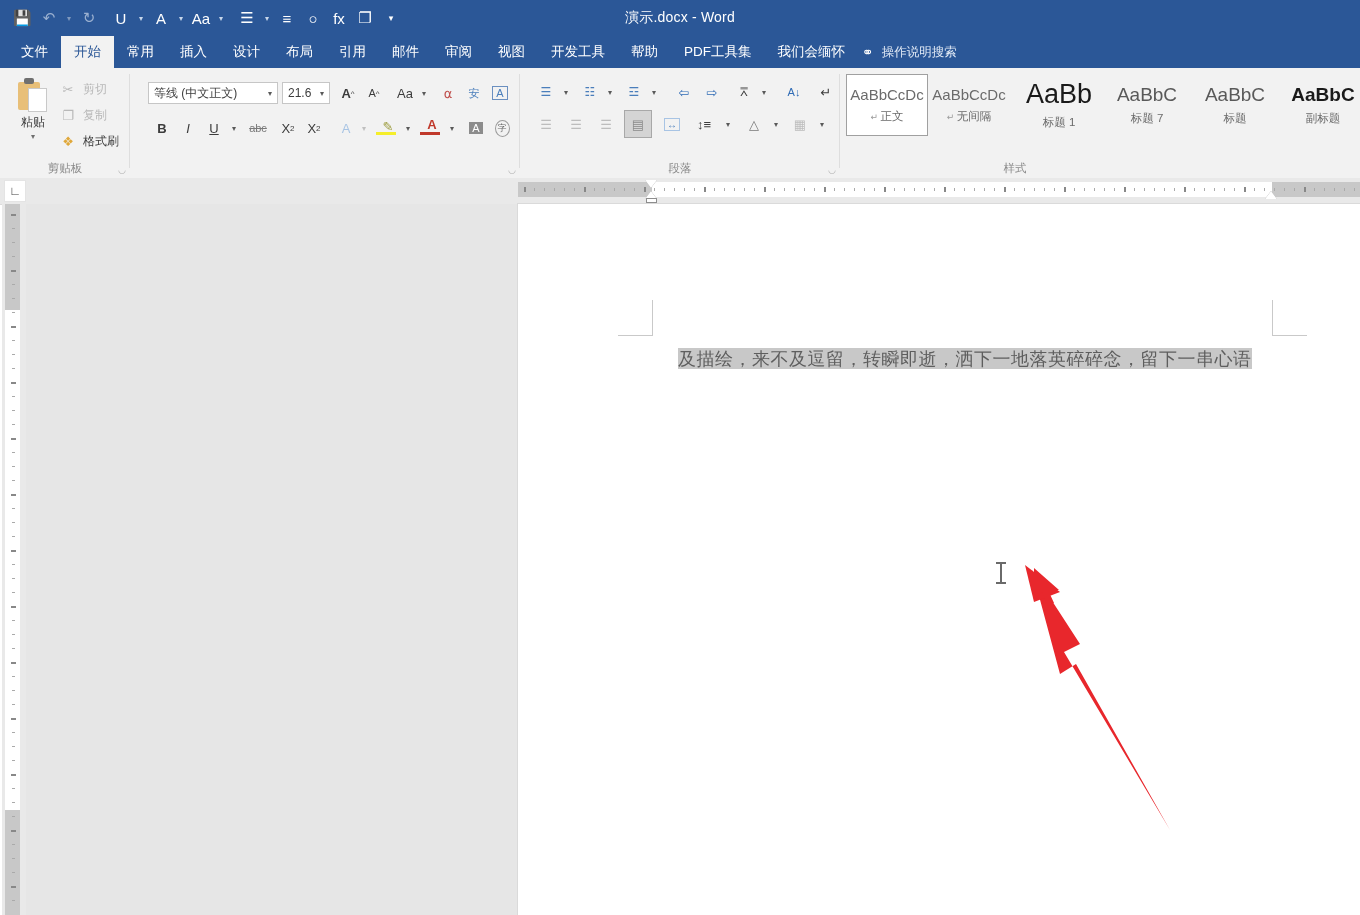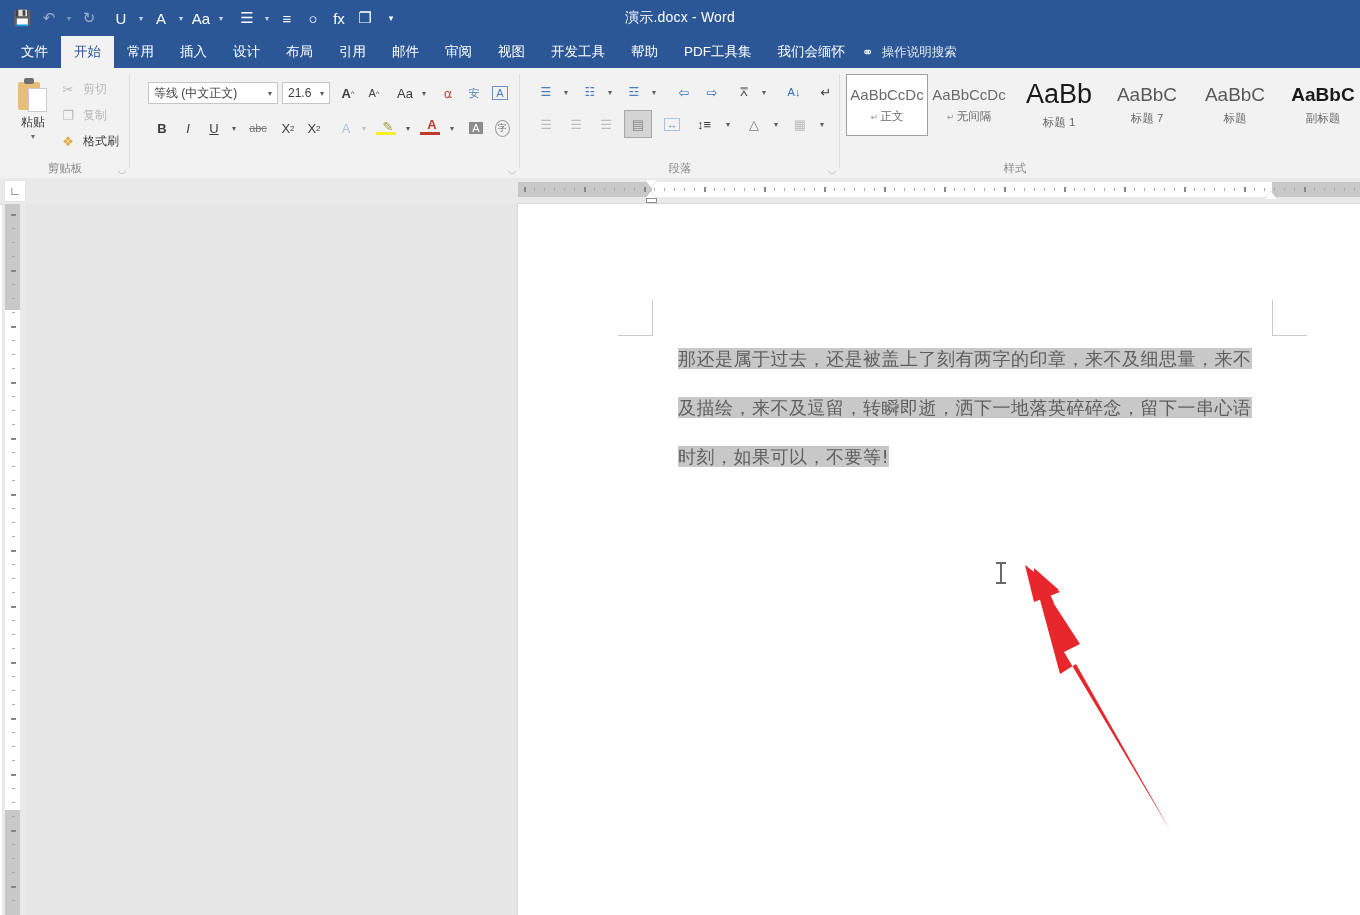--- a/index.html
+++ b/index.html
@@ -595,23 +595,21 @@
 
   <div class="workspace">
     <div class="page">
 
       <div class="mg" style="left:134px; top:96px; width:1px; height:36px;"></div>
       <div class="mg" style="left:100px; top:131px; width:35px; height:1px;"></div>
       <div class="mg" style="left:754px; top:96px; width:1px; height:36px;"></div>
       <div class="mg" style="left:754px; top:131px; width:35px; height:1px;"></div>
 
       <div class="doctext" id="doc-host">
-          <div><span class="sel">那还是属于过去，还是被盖上了刻有两字的印章，来不及细思量，来不</span></div>
           <div><span class="sel">及描绘，来不及逗留，转瞬即逝，洒下一地落英碎碎念，留下一串心语</span></div>
-          <div><span class="sel">时刻，如果可以，不要等!</span></div>
         </div>
     </div>
   </div>
 
   <div class="ibeam">
       <i></i>
     </div>
 
   <svg class="arrow-svg" width="200" height="300" viewBox="0 0 200 300">
     <polygon points="12,10 60,84 44,92 150,270 56,104 40,114" fill="#e8272c"></polygon>

